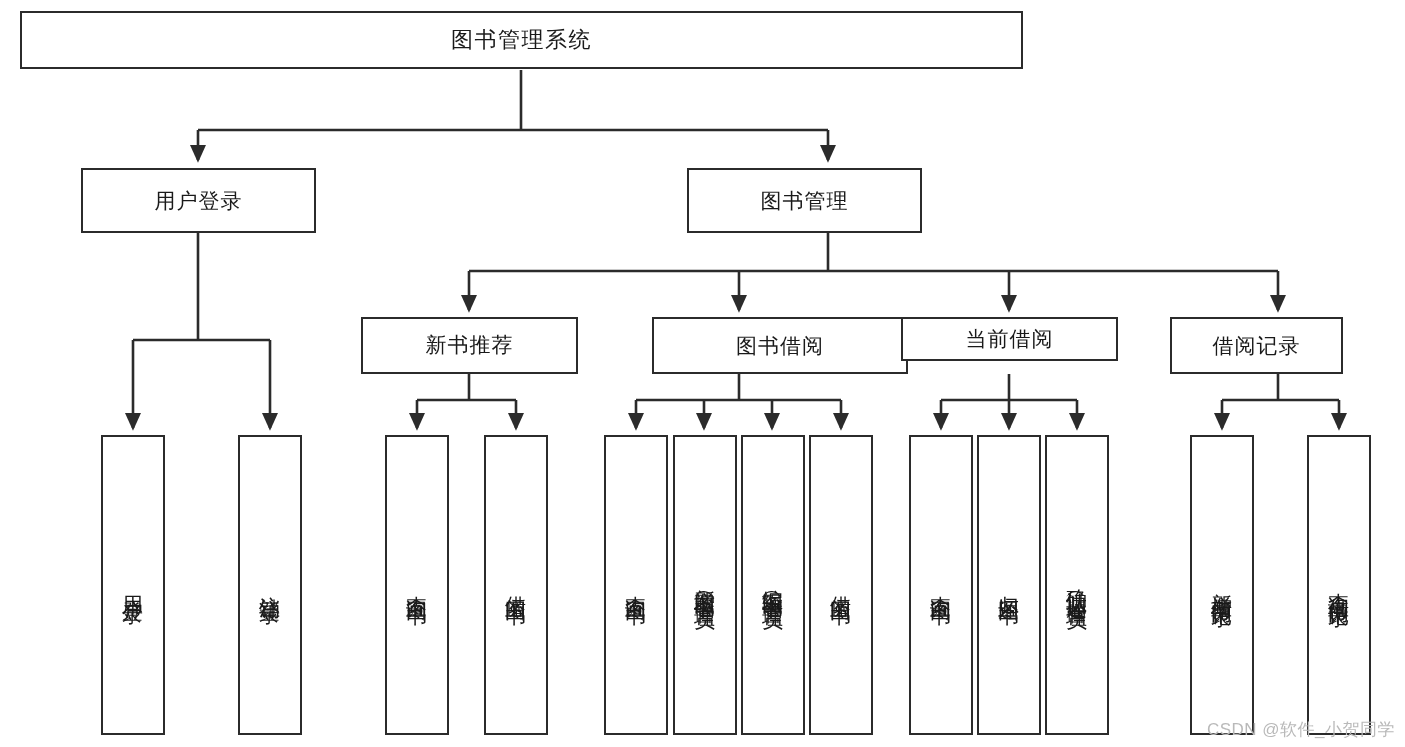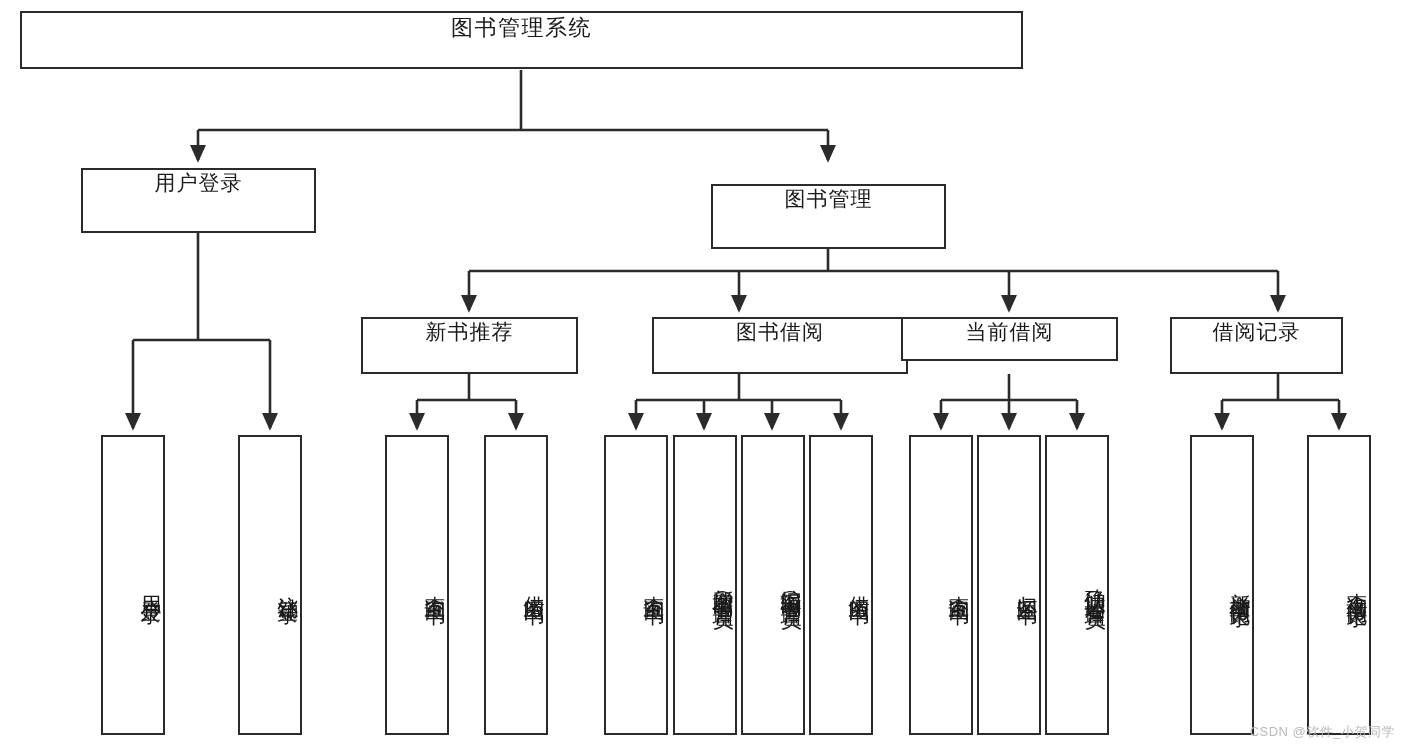--- a/index.html
+++ b/index.html
@@ -21,21 +21,21 @@
     width:1405px;
     height:747px;
     pointer-events:none;
   }
   .node{
     position:absolute;
     box-sizing:border-box;
     background:#ffffff;
     border:2.5px solid #2b2b2b;
     display:flex;
-    align-items:flex-start;
+    align-items:center;
     justify-content:center;
     color:#1a1a1a;
   }
   .node.h{
     font-size:21px;
     letter-spacing:1px;
     line-height:1.2;
   }
   .node.root{
     font-size:22px;
@@ -47,21 +47,21 @@
     font-size:21px;
     letter-spacing:3px;
     line-height:1.1;
     padding:6px 0;
     white-space:nowrap;
   }
   .watermark{
     position:absolute;
     right:10px;
     bottom:6px;
-    font-size:13px;
+    font-size:17px;
     color:#b9b9b9;
     letter-spacing:0.5px;
     white-space:nowrap;
     font-family:"Liberation Sans","DejaVu Sans",sans-serif;
     margin-top:40px;
   }
 </style>
 </head>
 <body>
 
@@ -117,25 +117,25 @@
     </g>
   </svg>
 
   <div class="node root" style="left:20px; top:11px; width:1003px; height:58px;">
     <span>图书管理系统</span>
   </div>
 
   <div class="node h" style="left:81px; top:168px; width:235px; height:65px;">
     <span>用户登录</span>
   </div>
-  <div class="node h" style="left:711px; top:168px; width:235px; height:65px;margin-top:16px;">
+  <div class="node h" style="left:687px; top:168px; width:235px; height:65px;">
     <span>图书管理</span>
   </div>
 
-  <div class="node h" style="left:361px; top:317px; width:217px; height:57px;">
+  <div class="node h" style="left:361px; top:317px; width:217px; height:57px;font-family:Liberation Serif, serif;">
     <span>新书推荐</span>
   </div>
   <div class="node h" style="left:652px; top:317px; width:256px; height:57px;">
     <span>图书借阅</span>
   </div>
   <div class="node h" style="left:901px; top:317px; width:217px; height:44px;">
     <span>当前借阅</span>
   </div>
   <div class="node h" style="left:1170px; top:317px; width:173px; height:57px;">
     <span>借阅记录</span>

